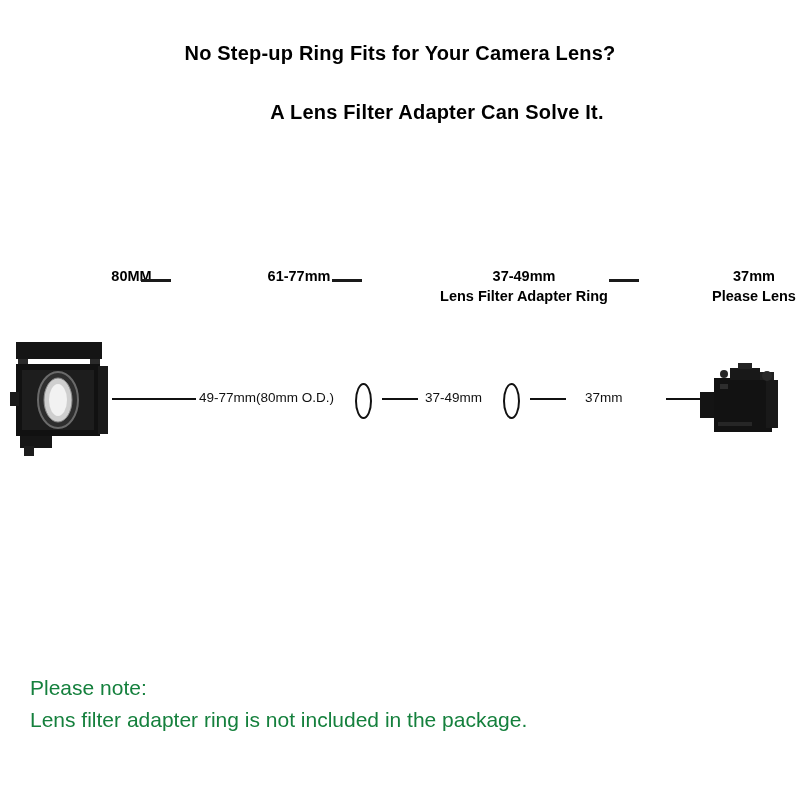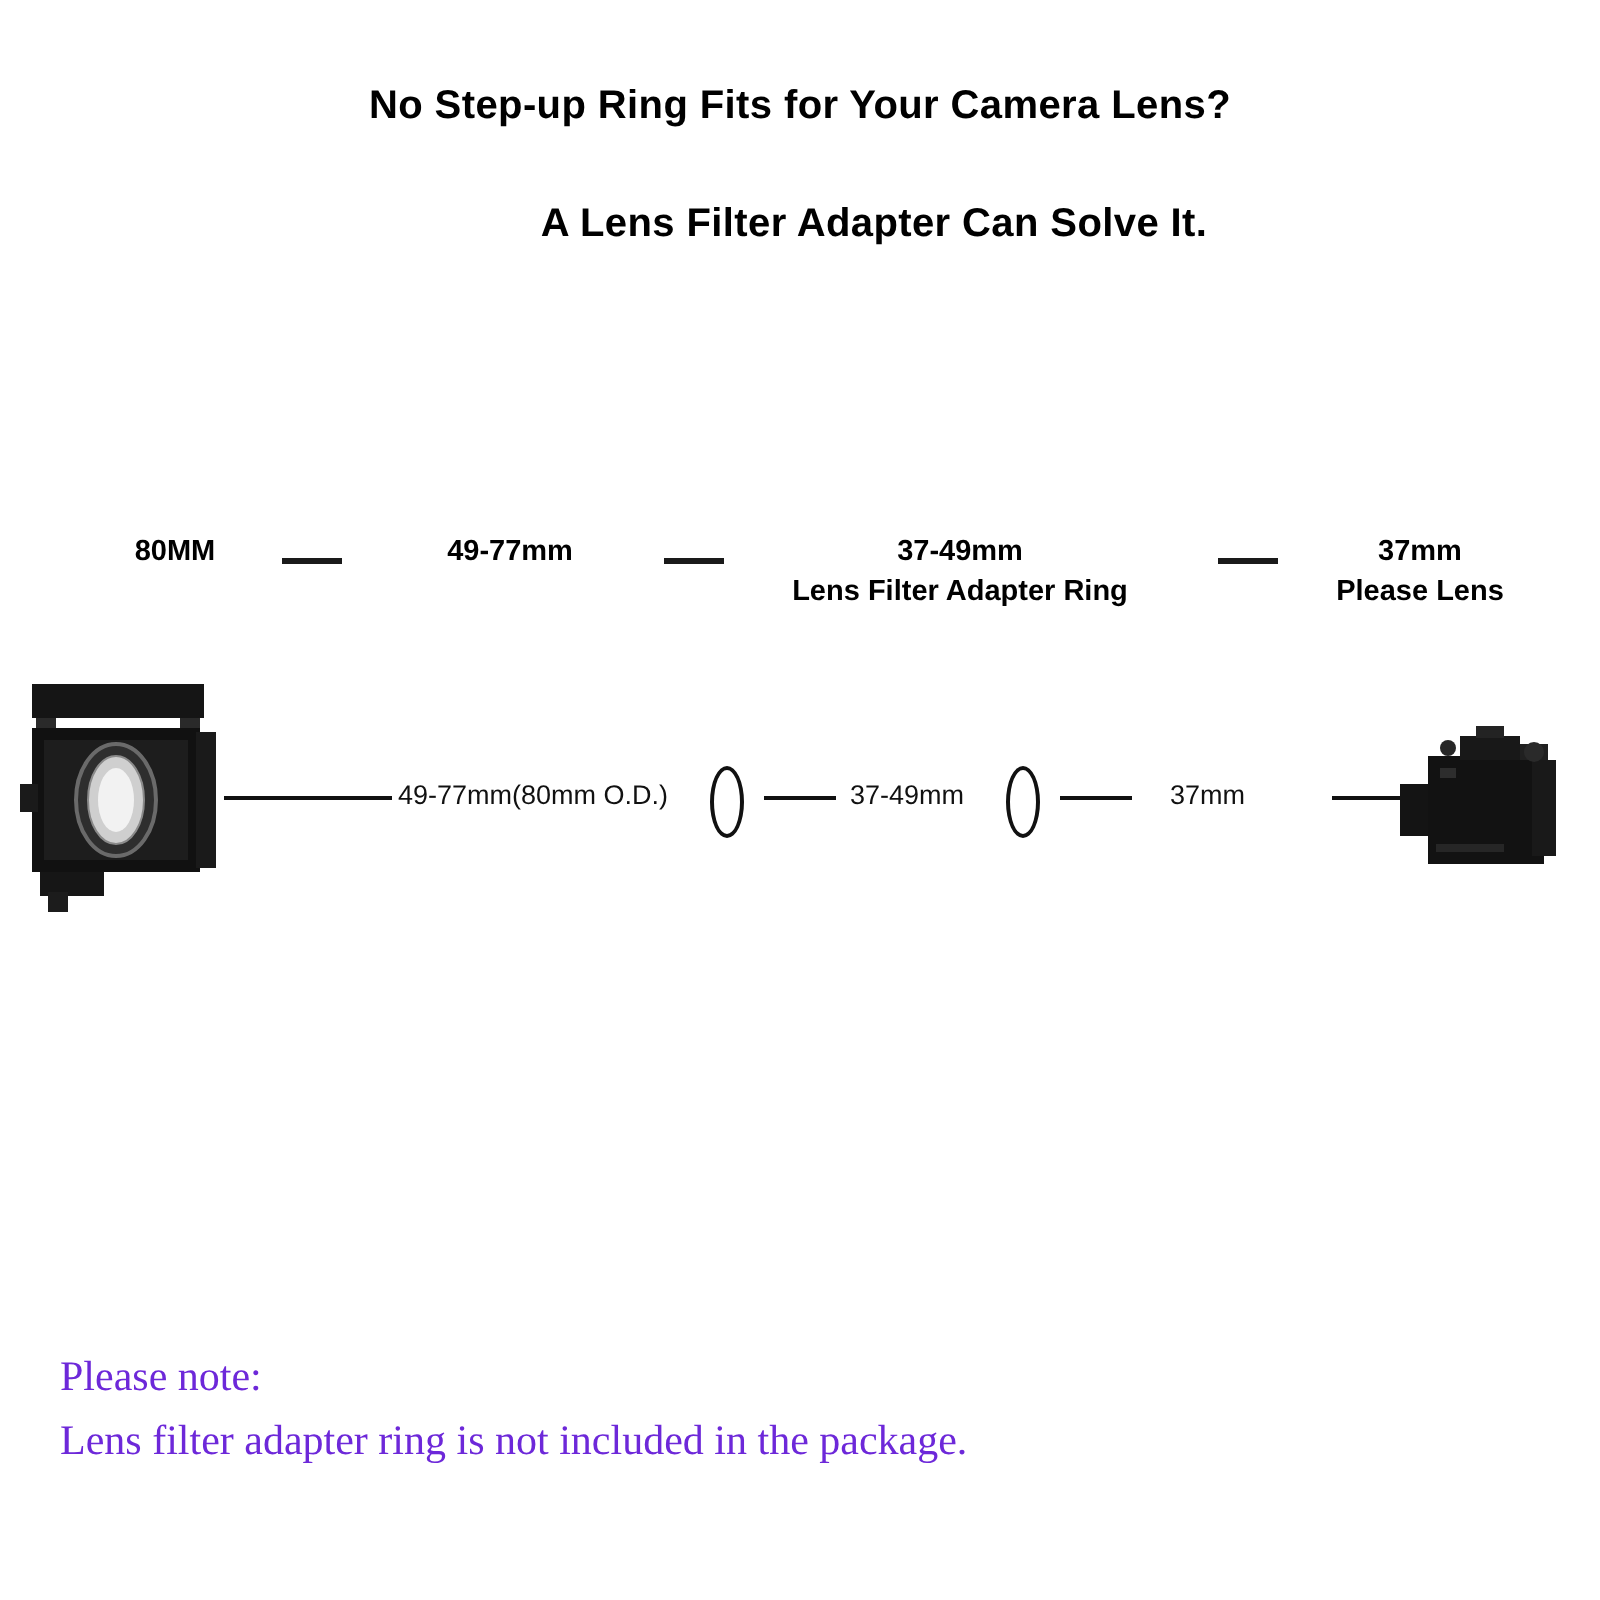--- a/index.html
+++ b/index.html
@@ -29,20 +29,21 @@
   #headline-2 { top: 101px; padding-left: 37px; }
 
   
   .label-block {
     position: absolute;
     text-align: center;
     font-weight: bold;
     font-size: 14.5px;
     line-height: 20px;
     white-space: nowrap;
+    padding-left: 44px;
   }
   .label-block .l2 { display: block; }
 
   #label-mattebox { left: 0px;   top: 266px; width: 175px; }
   #label-stepup   { left: 160px; top: 266px; width: 190px; }
   #label-adapter  { left: 345px; top: 266px; width: 270px; }
   #label-lens     { left: 620px; top: 266px; width: 180px; }
 
   
   .label-dash {
@@ -100,40 +101,39 @@
   
   #camera { position: absolute; left: 700px; top: 24px; width: 92px; height: 92px; }
 
   
   #note {
     position: absolute;
     left: 30px;
     top: 672px;
     font-size: 21px;
     line-height: 32px;
-    color: #6d28d9;
-    font-family: Liberation Serif, serif;
+    color: #15803d;
   }
   #note .n-line { display: block; white-space: nowrap; }
 </style>
 </head>
 <body>
 
 <div class="headline" id="headline-1">No Step-up Ring Fits for Your Camera Lens?</div>
 
 <div class="headline" id="headline-2">A Lens Filter Adapter  Can Solve It.</div>
 
 <div class="label-block" id="label-mattebox">
   <span>80MM</span>
 </div>
 
 <div class="label-dash" id="label-dash-1"></div>
 
 <div class="label-block" id="label-stepup">
-  <span>49-77mm</span>
+  <span>61-77mm</span>
 </div>
 
 <div class="label-dash" id="label-dash-2"></div>
 
 <div class="label-block" id="label-adapter">
   <span>37-49mm</span>
   <span class="l2">Lens Filter Adapter Ring</span>
 </div>
 
 <div class="label-dash" id="label-dash-3"></div>

